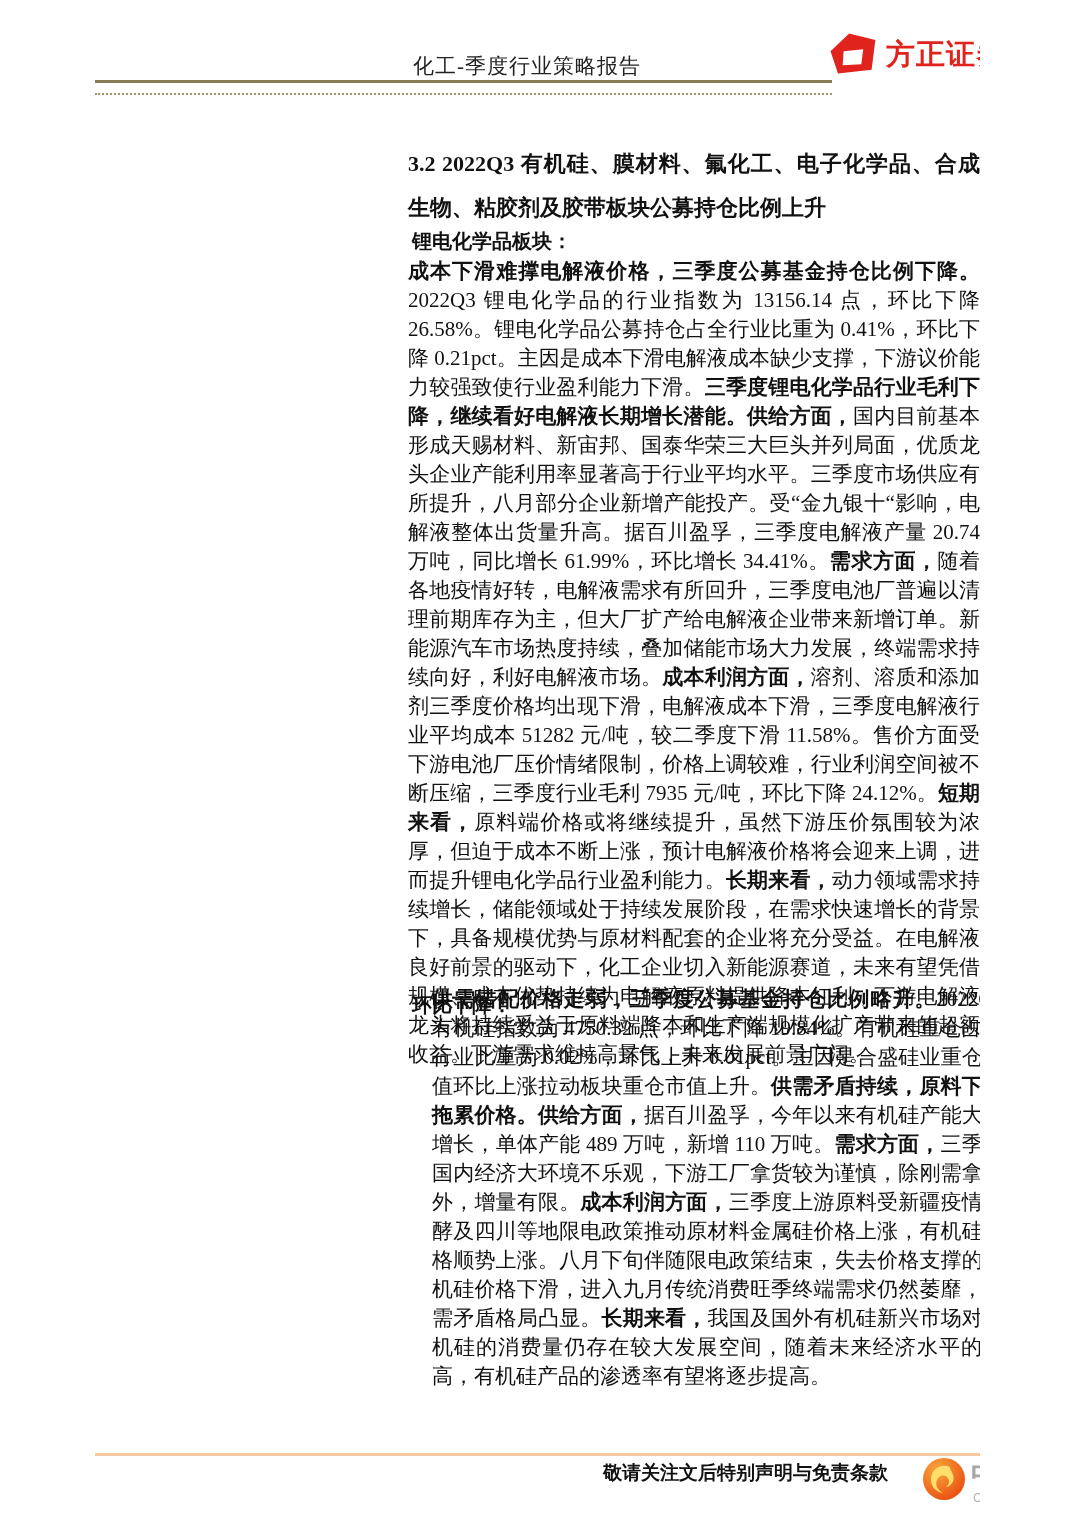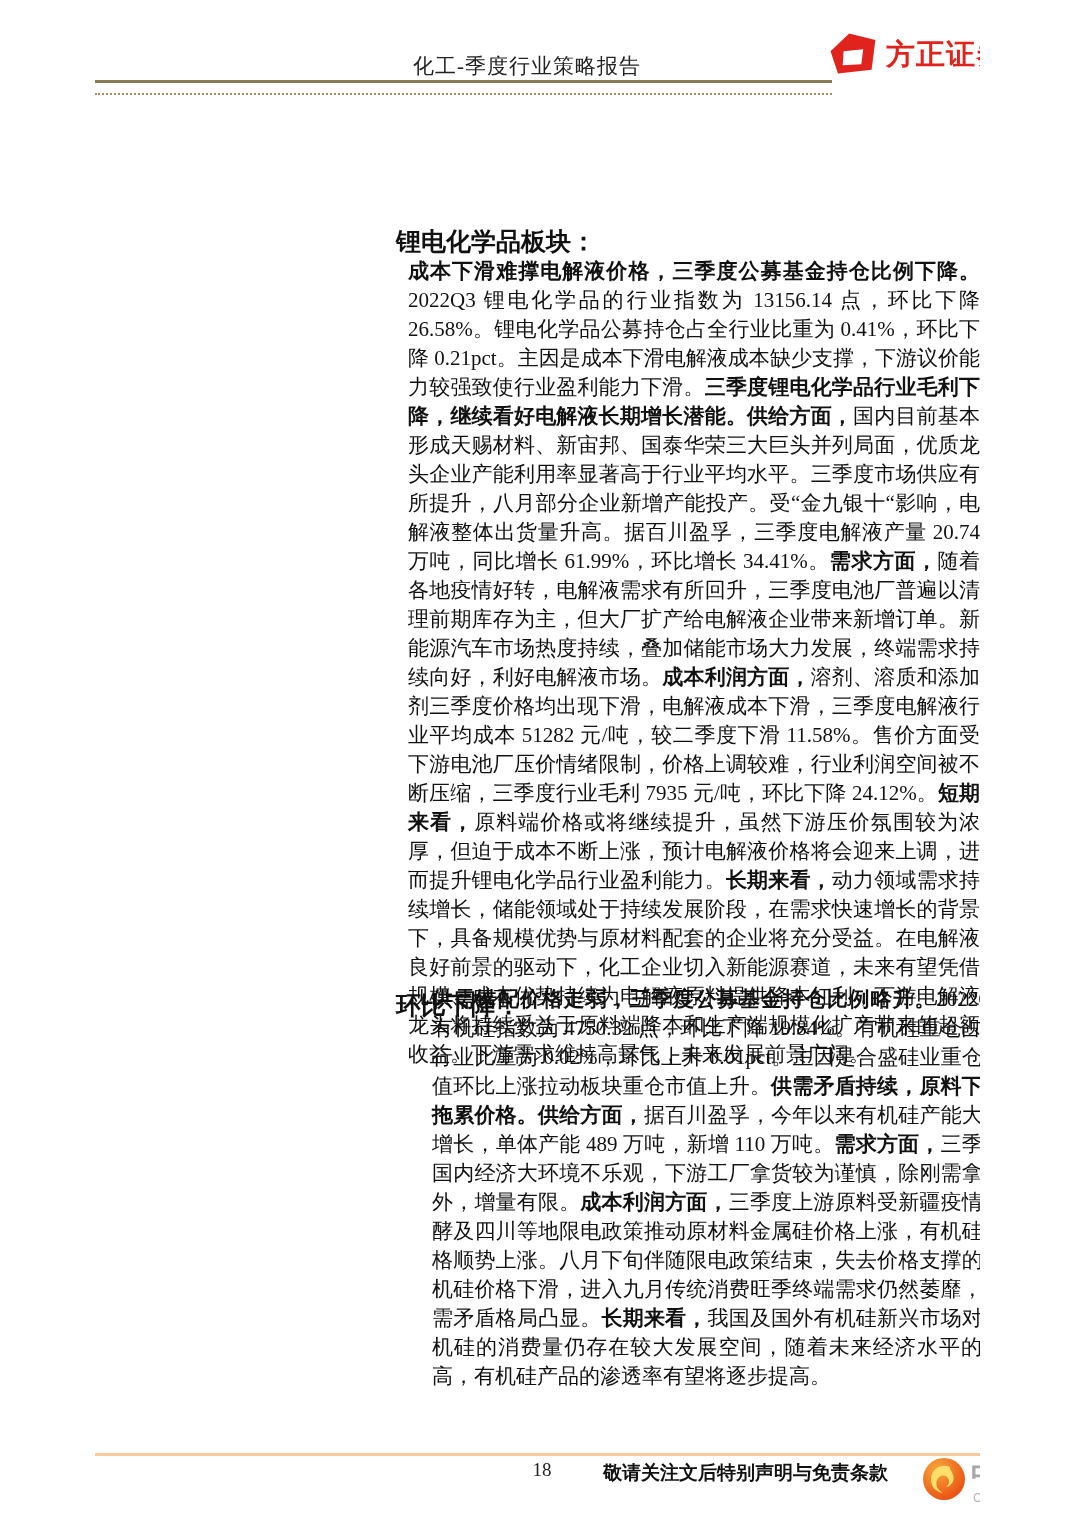--- a/index.html
+++ b/index.html
@@ -40,22 +40,22 @@
     font-weight:bold;font-size:10.5px;color:#e1231e;letter-spacing:0.5px;
     margin-top:12px;white-space:nowrap;
   }
   
   .sec-heading{
     position:absolute;top:142px;left:408px;width:572px;
     font-weight:bold;font-size:22px;line-height:44px;
     text-align:justify;
   }
   .blk-label{
-    position:absolute;left:396px;width:572px;
-    font-weight:bold;font-size:25px;line-height:27px;
+    position:absolute;left:412px;width:572px;
+    font-weight:bold;font-size:20px;line-height:27px;
   }
   .blk-label.b1{top:228px;}
   .blk-label.b2{top:992px;}
   .blk-para{
     position:absolute;left:408px;width:572px;
     font-size:21px;line-height:29px;
     text-align:justify;text-justify:inter-ideograph;
   }
   .blk-para.p1{top:257px;}
   .blk-para.p2{top:985px;margin-left:24px;}
@@ -112,29 +112,29 @@
                  M21 27 L20 42 L40 41 L42 25 Z" fill="#e1231e" fill-rule="evenodd"></path>
         <rect x="-4" y="16" width="26" height="6" fill="#ffffff" transform="rotate(-40 9 19)"></rect>
       </svg>
     </span>
     <span class="brand-text">
       <span class="brand-cn">方正证券</span>
       <span class="brand-en">FOUNDER SECURITIES</span>
     </span>
   </div>
 
+  <div class="sec-heading">3.2  2022Q3 有机硅、膜材料、氟化工、电子化学品、合成生物、粘胶剂及胶带板块公募持仓比例上升</div>
 
   <div class="blk-label b1">锂电化学品板块：</div>
   <div class="blk-para p1"><b>成本下滑难撑电解液价格，三季度公募基金持仓比例下降。</b><span>2022Q3 锂电化学品的行业指数为 13156.14 点，环比下降 26.58%。锂电化学品公募持仓占全行业比重为 0.41%，环比下降 0.21pct。主因是成本下滑电解液成本缺少支撑，下游议价能力较强致使行业盈利能力下滑。</span><b>三季度锂电化学品行业毛利下降，继续看好电解液长期增长潜能。供给方面，</b><span>国内目前基本形成天赐材料、新宙邦、国泰华荣三大巨头并列局面，优质龙头企业产能利用率显著高于行业平均水平。三季度市场供应有所提升，八月部分企业新增产能投产。受“金九银十“影响，电解液整体出货量升高。据百川盈孚，三季度电解液产量 20.74 万吨，同比增长 61.99%，环比增长 34.41%。</span><b>需求方面，</b><span>随着各地疫情好转，电解液需求有所回升，三季度电池厂普遍以清理前期库存为主，但大厂扩产给电解液企业带来新增订单。新能源汽车市场热度持续，叠加储能市场大力发展，终端需求持续向好，利好电解液市场。</span><b>成本利润方面，</b><span>溶剂、溶质和添加剂三季度价格均出现下滑，电解液成本下滑，三季度电解液行业平均成本 51282 元/吨，较二季度下滑 11.58%。售价方面受下游电池厂压价情绪限制，价格上调较难，行业利润空间被不断压缩，三季度行业毛利 7935 元/吨，环比下降 24.12%。</span><b>短期来看，</b><span>原料端价格或将继续提升，虽然下游压价氛围较为浓厚，但迫于成本不断上涨，预计电解液价格将会迎来上调，进而提升锂电化学品行业盈利能力。</span><b>长期来看，</b><span>动力领域需求持续增长，储能领域处于持续发展阶段，在需求快速增长的背景下，具备规模优势与原材料配套的企业将充分受益。在电解液良好前景的驱动下，化工企业切入新能源赛道，未来有望凭借规模、成本优势持续为电解液原料提供降本红利，下游电解液龙头将持续受益于原料端降本和生产端规模化扩产带来的超额收益。下游需求维持高景气，未来发展前景广阔。</span></div>
 
   <div class="blk-label b2">环比下降：</div>
   <div class="blk-para p2"><b>供需错配价格走弱，三季度公募基金持仓比例略升。</b><span>2022Q3 有机硅指数为 4750.32 点，环比下降 19.84%。有机硅重仓占全行业比重为 0.02%，环比上升 0.01pct。主因是合盛硅业重仓市值环比上涨拉动板块重仓市值上升。</span><b>供需矛盾持续，原料下跌拖累价格。供给方面，</b><span>据百川盈孚，今年以来有机硅产能大幅增长，单体产能 489 万吨，新增 110 万吨。</span><b>需求方面，</b><span>三季度国内经济大环境不乐观，下游工厂拿货较为谨慎，除刚需拿货外，增量有限。</span><b>成本利润方面，</b><span>三季度上游原料受新疆疫情发酵及四川等地限电政策推动原材料金属硅价格上涨，有机硅价格顺势上涨。八月下旬伴随限电政策结束，失去价格支撑的有机硅价格下滑，进入九月传统消费旺季终端需求仍然萎靡，供需矛盾格局凸显。</span><b>长期来看，</b><span>我国及国外有机硅新兴市场对有机硅的消费量仍存在较大发展空间，随着未来经济水平的提高，有机硅产品的渗透率有望将逐步提高。</span></div>
 
   <div class="footer-rule"></div>
-  <div class="page-number">18</div>
   <div class="disclaimer">敬请关注文后特别声明与免责条款</div>
 
   <div class="wm">
     <span class="wm-logo">
       <svg viewBox="0 0 44 44" width="44" height="44">
         <defs>
           <radialGradient id="wg" cx="35%" cy="28%" r="85%">
             <stop offset="0%" stop-color="#f8a83c"></stop>
             <stop offset="100%" stop-color="#e8450c"></stop>
           </radialGradient>

